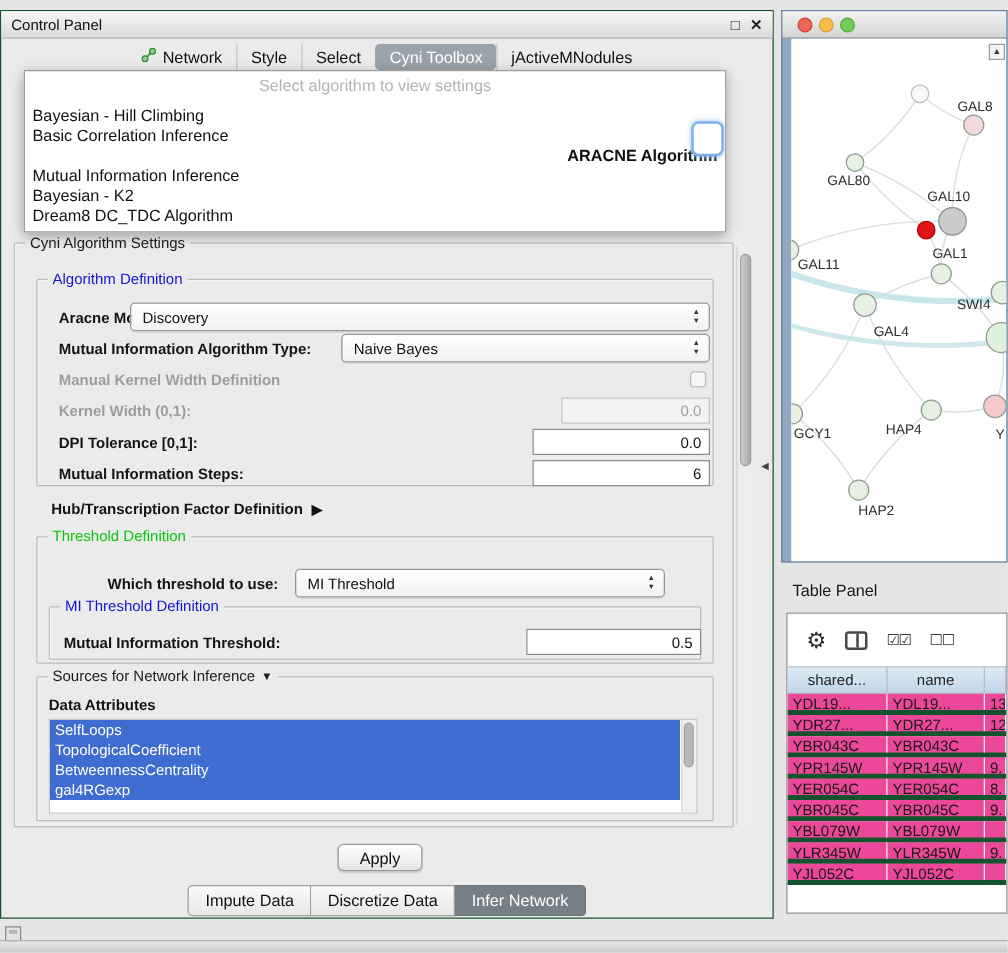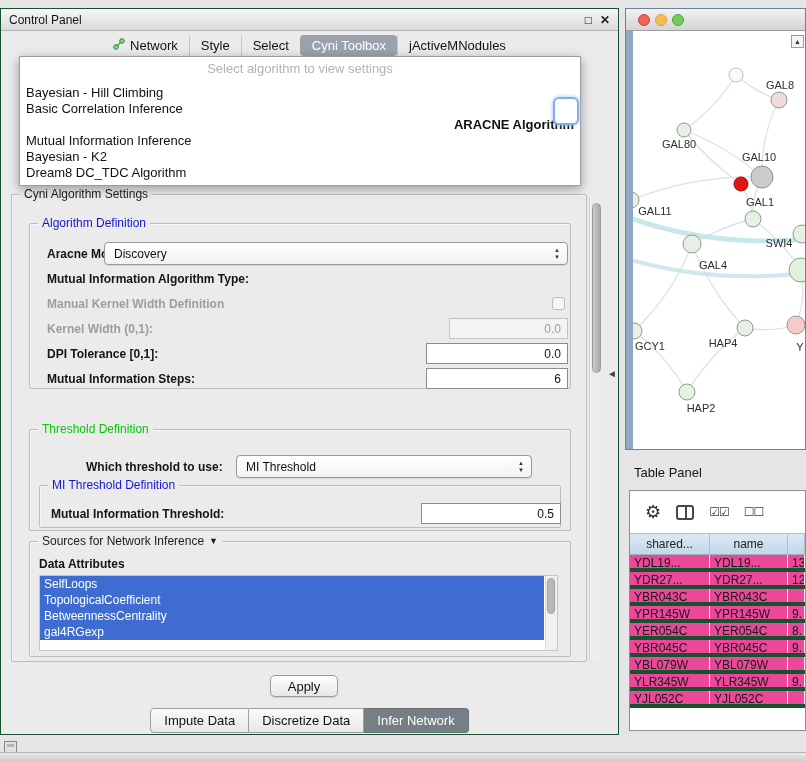--- a/index.html
+++ b/index.html
@@ -169,33 +169,44 @@
   <span class="lbl" style="left:46px;top:238px;">Aracne Mode:</span>
   <div class="combo" style="left:103px;top:233px;width:464px;">
     <span>Discovery</span>
     <span class="arrows">
         <i>▲</i>
         <i>▼</i>
       </span>
   </div>
 
   <span class="lbl" style="left:46px;top:263px;">Mutual Information Algorithm Type:</span>
+  <div class="combo" style="left:272px;top:258px;width:295px;">
+    <span>Naive Bayes</span>
+    <span class="arrows">
+        <i>▲</i>
+        <i>▼</i>
+      </span>
+  </div>
 
   <span class="lbl disabled" style="left:46px;top:288px;">Manual Kernel Width Definition</span>
   <span class="checkbox" style="left:551px;top:288px;"></span>
 
   <span class="lbl disabled" style="left:46px;top:313px;">Kernel Width (0,1):</span>
   <div class="field disabled" style="left:448px;top:309px;width:119px;">0.0</div>
 
   <span class="lbl" style="left:46px;top:338px;">DPI Tolerance [0,1]:</span>
   <div class="field" style="left:425px;top:334px;width:142px;">0.0</div>
 
   <span class="lbl" style="left:46px;top:363px;">Mutual Information Steps:</span>
   <div class="field" style="left:425px;top:359px;width:142px;">6</div>
 
+  <div class="hub-row">
+    <span>Hub/Transcription Factor Definition</span>
+    <span class="tri">▶</span>
+  </div>
 
   <div class="fieldset threshold-group">
     <span class="legend green">
         <span>Threshold Definition</span>
       </span>
   </div>
 
   <span class="lbl" style="left:85px;top:451px;">Which threshold to use:</span>
   <div class="combo" style="left:235px;top:446px;width:296px;">
     <span>MI Threshold</span>

